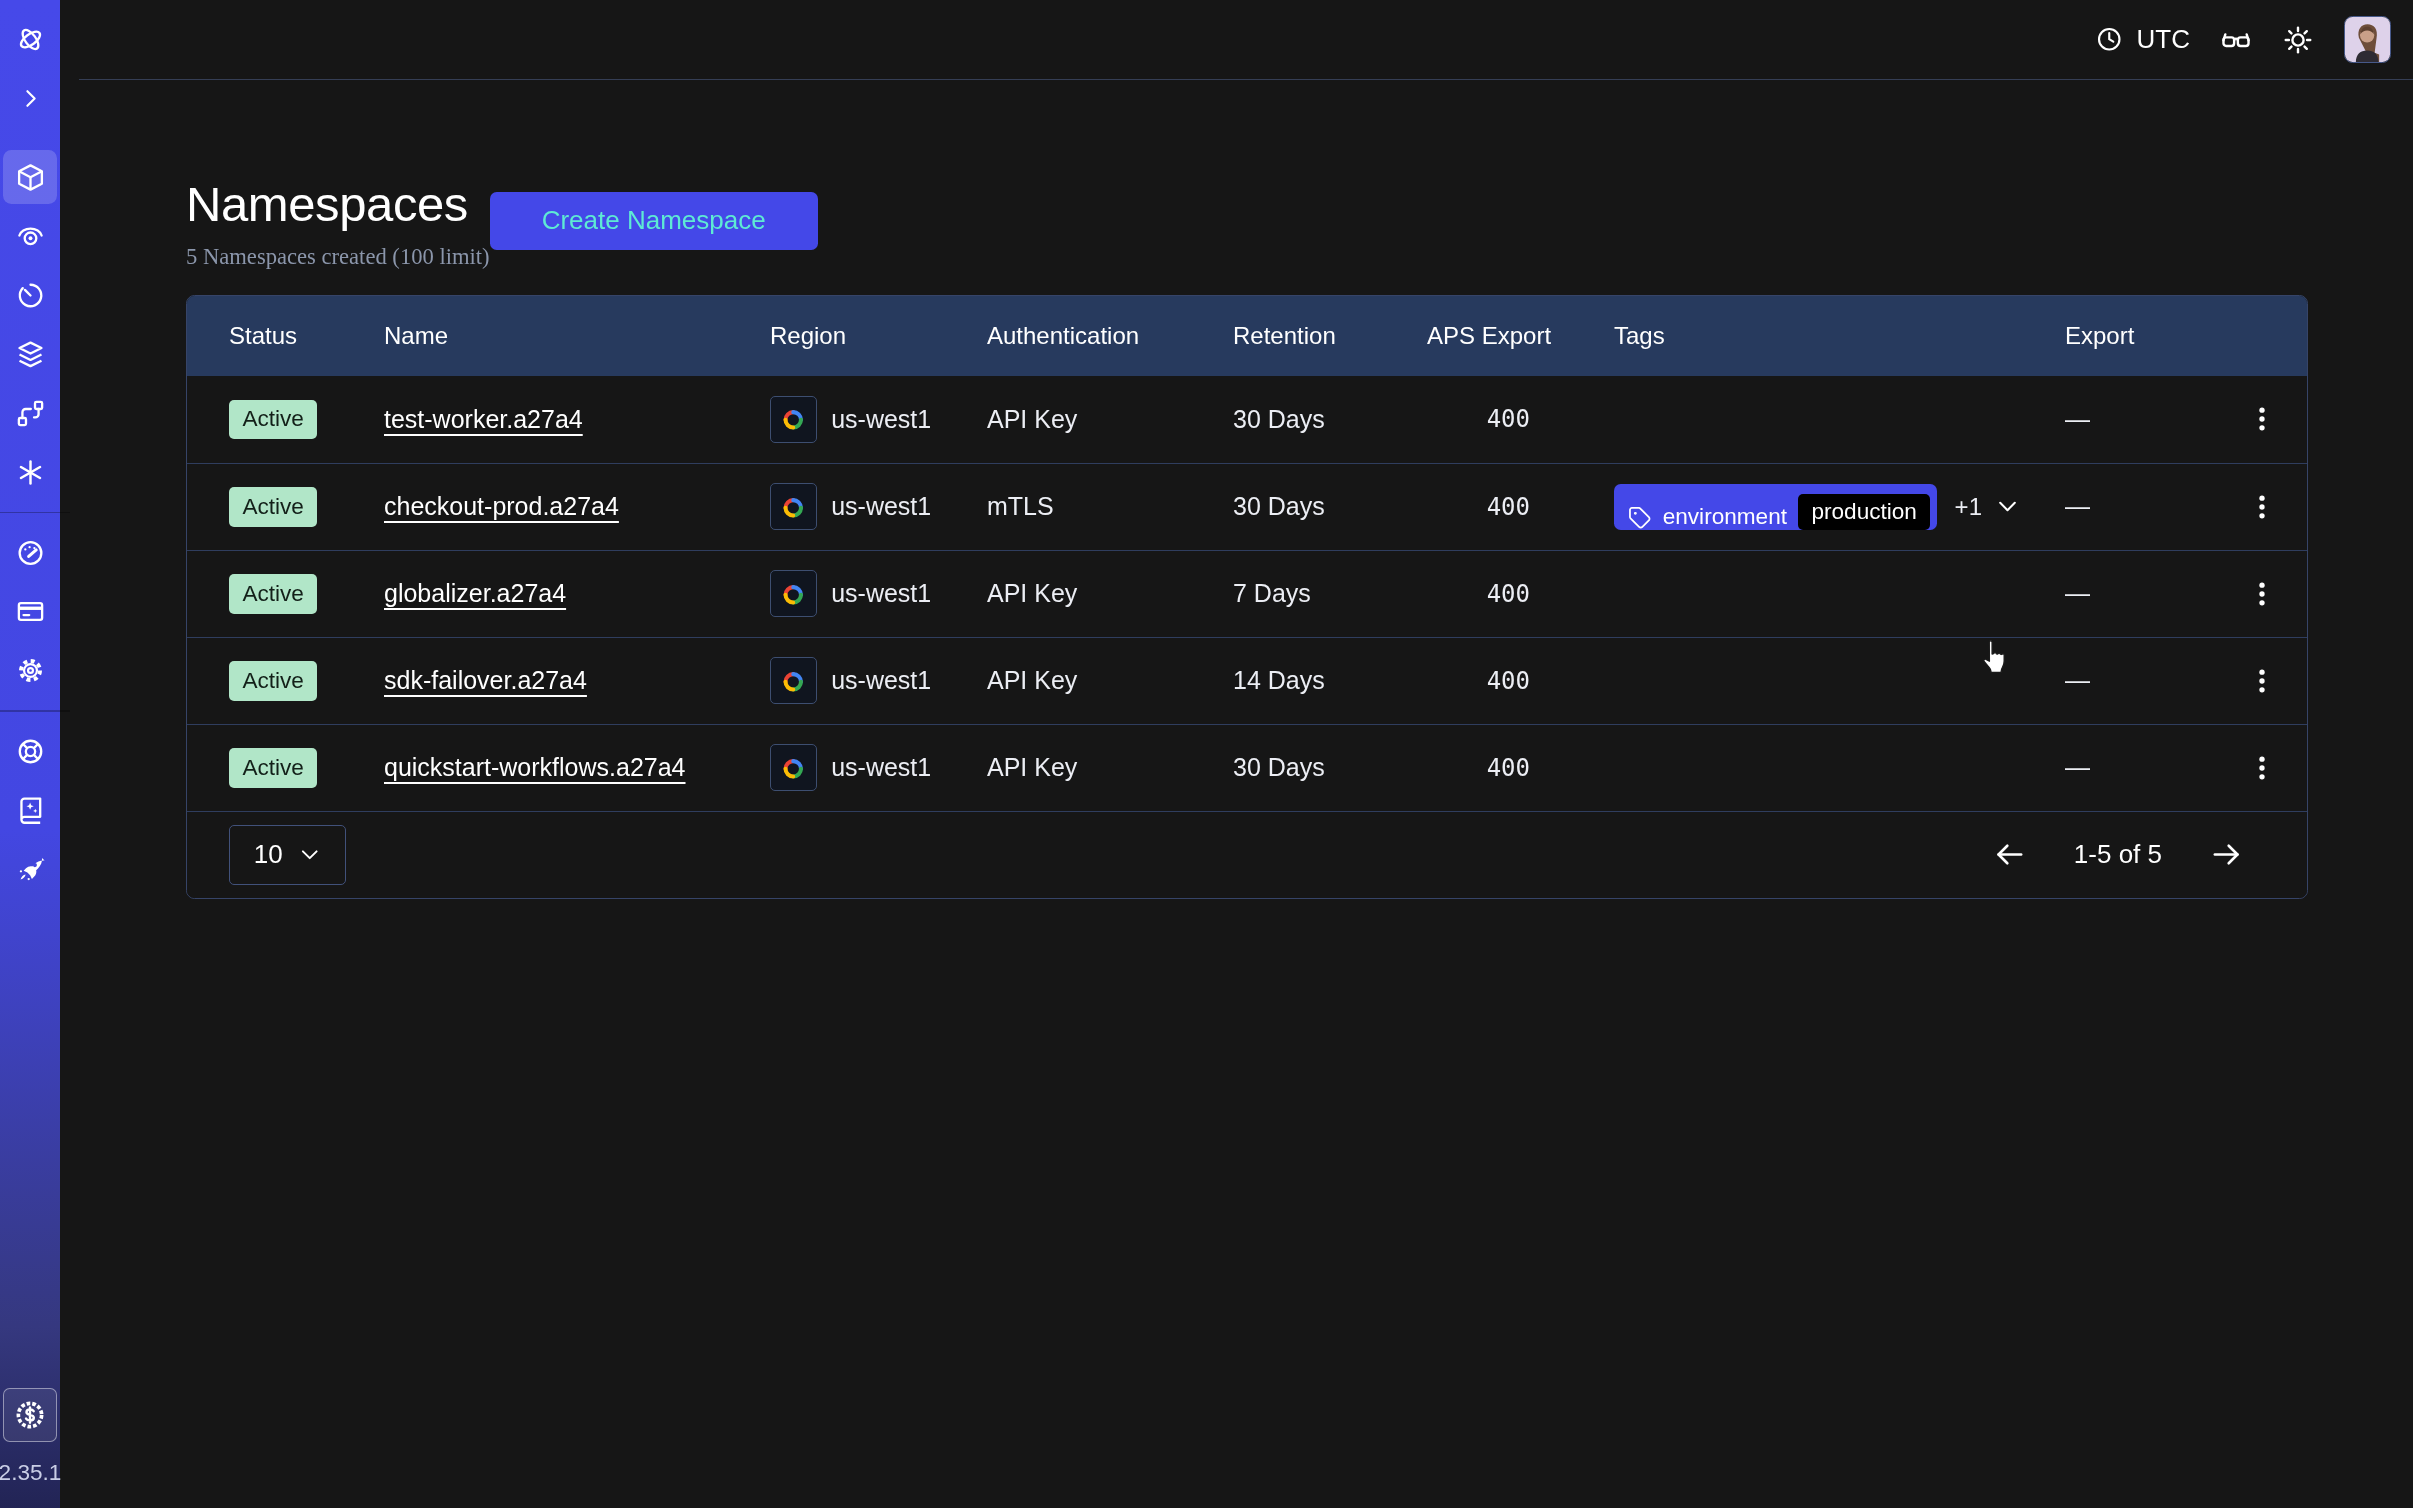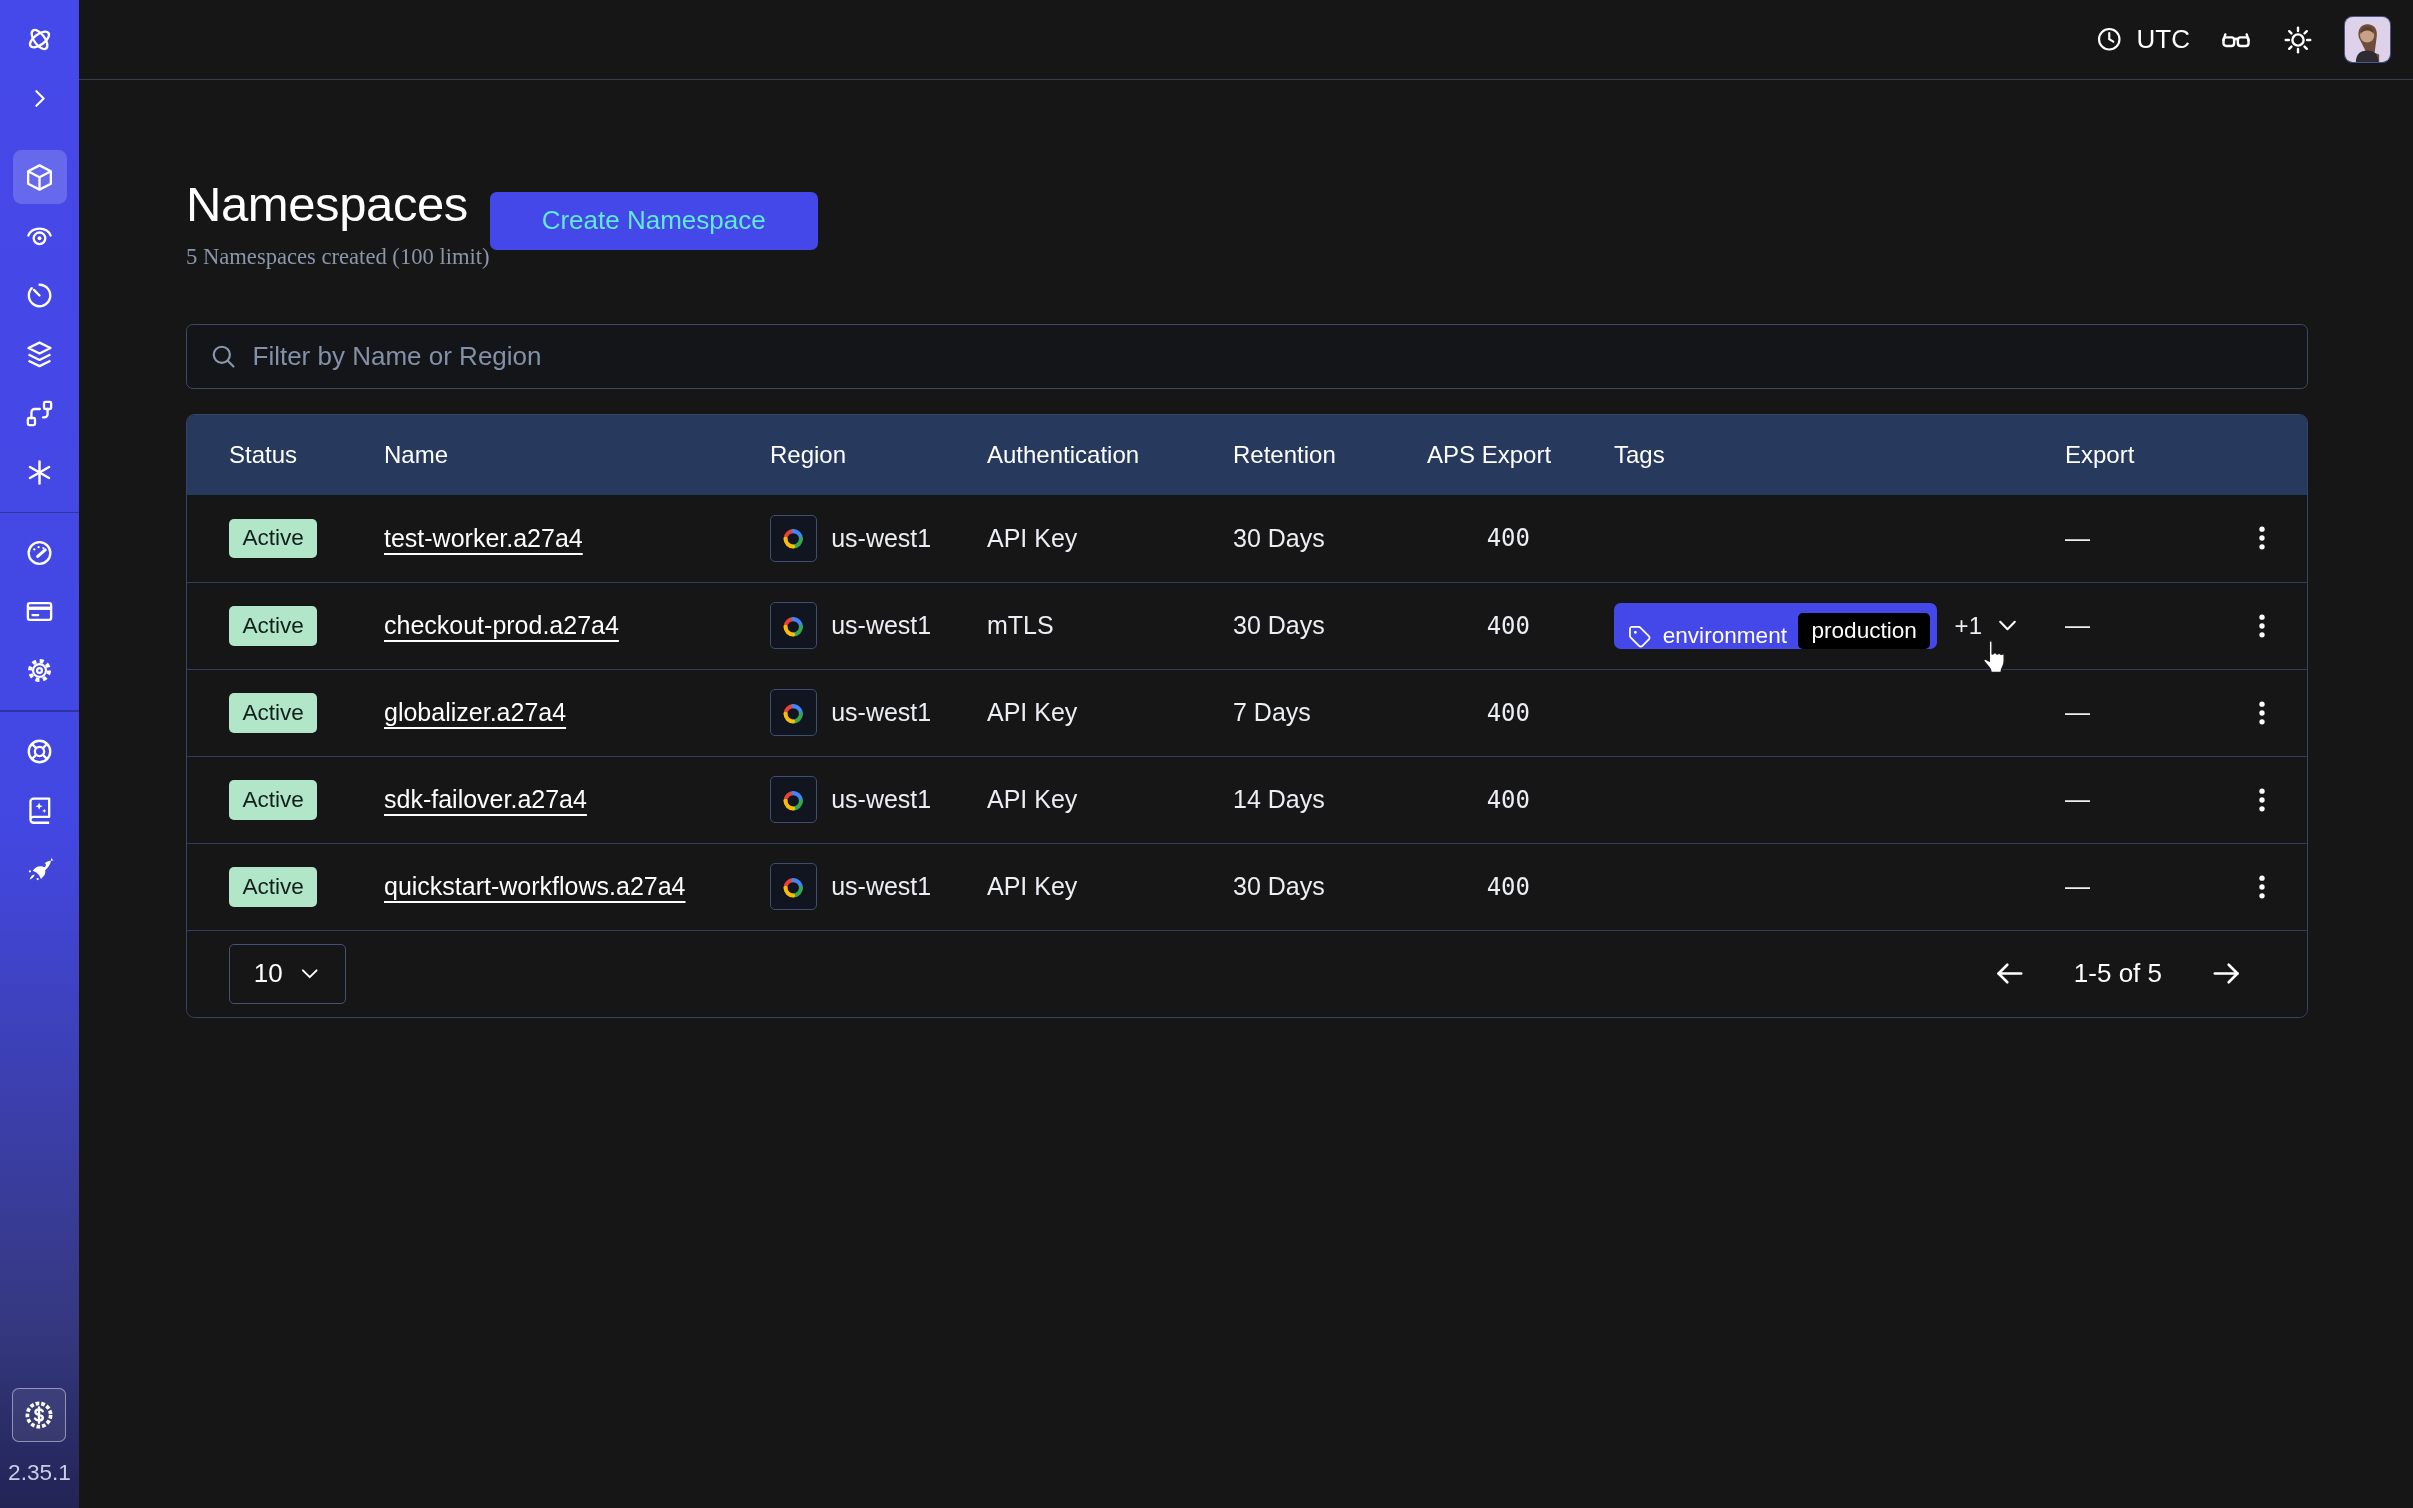--- a/index.html
+++ b/index.html
@@ -8,21 +8,21 @@
     background: #161616;
     color: #fff;
     font-family: "Liberation Sans", sans-serif;
     position: relative;
     overflow: hidden;
   }
   svg { display: block; }
 
   
   .sidebar {
-    position: absolute; left: 0; top: 0; bottom: 0; width: 79px;
+    position: absolute; left: 0; top: 0; bottom: 0; width: 60px;
     background: linear-gradient(180deg, #4649e9 0%, #4347e2 55%, #35387f 88%, #222455 100%);
     display: flex; flex-direction: column; align-items: center; z-index: 10;
   }
   .sb-item {
     width: 54px; height: 54px; border-radius: 8.4px;
     display: flex; align-items: center; justify-content: center;
     margin: 2.5px 0; cursor: pointer; flex: 0 0 auto;
   }
   .sb-item svg { width: 31px; height: 31px; }
   .sb-item.small svg { width: 25px; height: 25px; }
@@ -307,27 +307,20 @@
 <div class="main">
 
   <div class="page-head">
     <div>
       <h1 class="page-title">Namespaces</h1>
       <div class="page-subtitle">5 Namespaces created (100 limit)</div>
     </div>
     <button class="btn-primary">Create Namespace</button>
   </div>
 
-  <div class="search-wrap">
-    <svg viewBox="0 0 24 24" fill="none" stroke="#8a97ad" stroke-width="1.8" stroke-linecap="round">
-      <circle cx="10.8" cy="10.8" r="6.8"></circle>
-        <path d="M15.8 15.8 L20.6 20.6"></path>
-    </svg>
-    <input class="search-input" type="text" placeholder="Filter by Name or Region" style="">
-  </div>
 
   <div class="table">
 
     <div class="tr thead">
       <div>Status</div>
       <div>Name</div>
       <div>Region</div>
       <div>Authentication</div>
       <div>Retention</div>
       <div>APS Export</div>

